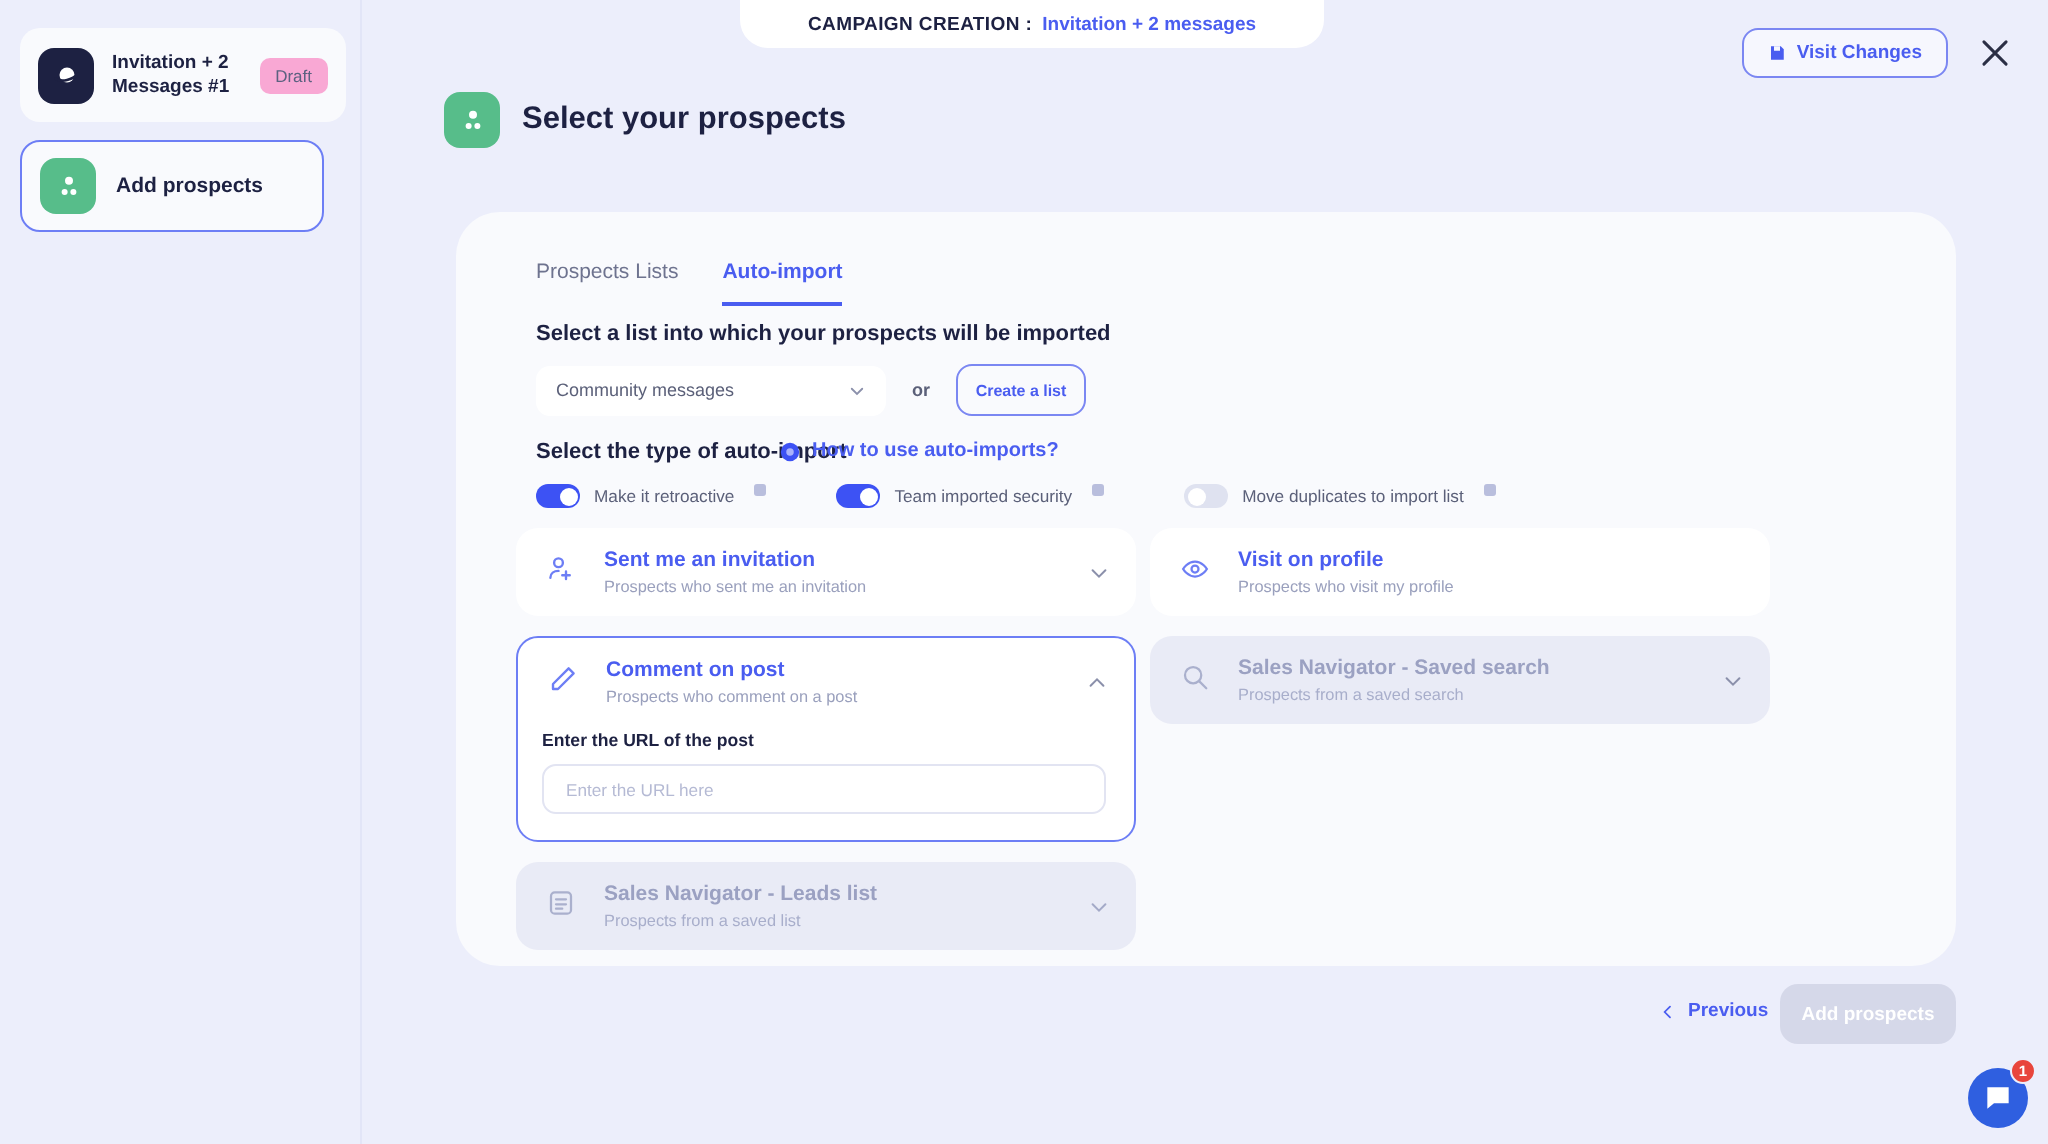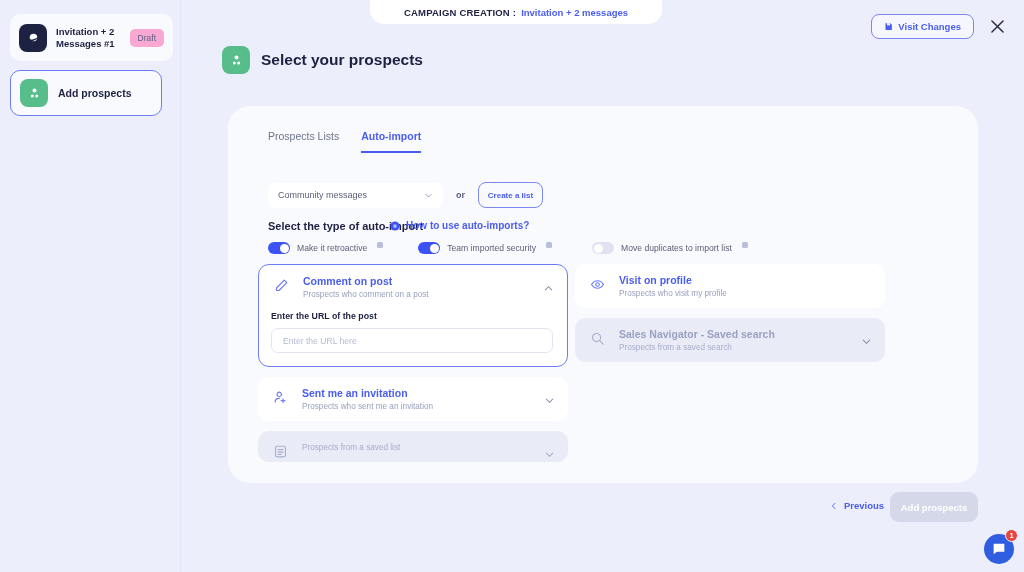--- a/index.html
+++ b/index.html
@@ -265,20 +265,21 @@
       </div>
     </div>
 
     <div class="white-card">
 
       <div class="tabs">
         <div class="tab">Prospects Lists</div>
         <div class="tab active">Auto-import</div>
       </div>
 
+      <div class="sec-title t-list">Select a list into which your prospects will be imported</div>
       <div class="list-row">
         <div class="select-box">
           <span>Community messages</span>
           <svg width="9" height="9" viewBox="0 0 24 24" stroke="#8b90ab" stroke-width="2.4" fill="none" stroke-linecap="round">
             <path d="M5 9l7 7 7-7"></path>
           </svg>
         </div>
         <span class="or-text">or</span>
         <div class="create-btn">
           <span>Create a list</span>
@@ -313,61 +314,62 @@
           <div class="toggle off">
               <div class="knob"></div>
             </div>
           <span class="tg-label">Move duplicates to import list</span>
           <span class="info-dot"></span>
         </div>
       </div>
 
       <div class="opt-col-l">
 
-        <div class="opt expanded">
-          <div class="opt-ico">
-            <svg width="15" height="15" viewBox="0 0 24 24" stroke="#6d7ef5" stroke-width="1.9" fill="none" stroke-linecap="round" stroke-linejoin="round">
-              <path d="M16.5 3.5l4 4L8 20H4v-4z"></path>
-            </svg>
-          </div>
-          <div class="opt-title">Comment on post</div>
-          <div class="opt-desc">Prospects who comment on a post</div>
-          <div class="chev">
-            <svg width="11" height="11" viewBox="0 0 24 24" stroke="#8b90ab" stroke-width="2.2" fill="none" stroke-linecap="round">
-              <path d="M5 15l7-7 7 7"></path>
-            </svg>
-          </div>
-          <div class="url-label">Enter the URL of the post</div>
-          <input class="url-input" type="text" placeholder="Enter the URL here" style="">
-        </div>
-
         <div class="opt">
           <div class="opt-ico">
             <svg width="15" height="15" viewBox="0 0 24 24" stroke="#6d7ef5" stroke-width="1.9" fill="none" stroke-linecap="round">
               <circle cx="10" cy="7" r="3.5"></circle>
               <path d="M3.5 19c0-3.6 2.9-5.5 6.5-5.5"></path>
               <path d="M16 14v6M13 17h6"></path>
             </svg>
           </div>
           <div class="opt-title">Sent me an invitation</div>
           <div class="opt-desc">Prospects who sent me an invitation</div>
           <div class="chev">
             <svg width="11" height="11" viewBox="0 0 24 24" stroke="#8b90ab" stroke-width="2.2" fill="none" stroke-linecap="round">
               <path d="M5 9l7 7 7-7"></path>
             </svg>
           </div>
         </div>
 
+        <div class="opt expanded">
+          <div class="opt-ico">
+            <svg width="15" height="15" viewBox="0 0 24 24" stroke="#6d7ef5" stroke-width="1.9" fill="none" stroke-linecap="round" stroke-linejoin="round">
+              <path d="M16.5 3.5l4 4L8 20H4v-4z"></path>
+            </svg>
+          </div>
+          <div class="opt-title">Comment on post</div>
+          <div class="opt-desc">Prospects who comment on a post</div>
+          <div class="chev">
+            <svg width="11" height="11" viewBox="0 0 24 24" stroke="#8b90ab" stroke-width="2.2" fill="none" stroke-linecap="round">
+              <path d="M5 15l7-7 7 7"></path>
+            </svg>
+          </div>
+          <div class="url-label">Enter the URL of the post</div>
+          <input class="url-input" type="text" placeholder="Enter the URL here" style="">
+        </div>
+
         <div class="opt disabled">
           <div class="opt-ico">
             <svg width="15" height="15" viewBox="0 0 24 24" stroke="#aab0cd" stroke-width="1.8" fill="none" stroke-linecap="round">
               <rect x="4" y="3.5" width="16" height="17" rx="3"></rect>
               <path d="M8 9h8M8 13h8M8 16.5h5"></path>
             </svg>
           </div>
+          <div class="opt-title">Sales Navigator - Leads list</div>
           <div class="opt-desc">Prospects from a saved list</div>
           <div class="chev">
             <svg width="11" height="11" viewBox="0 0 24 24" stroke="#a4aac8" stroke-width="2.2" fill="none" stroke-linecap="round">
               <path d="M5 9l7 7 7-7"></path>
             </svg>
           </div>
         </div>
 
       </div>
 

